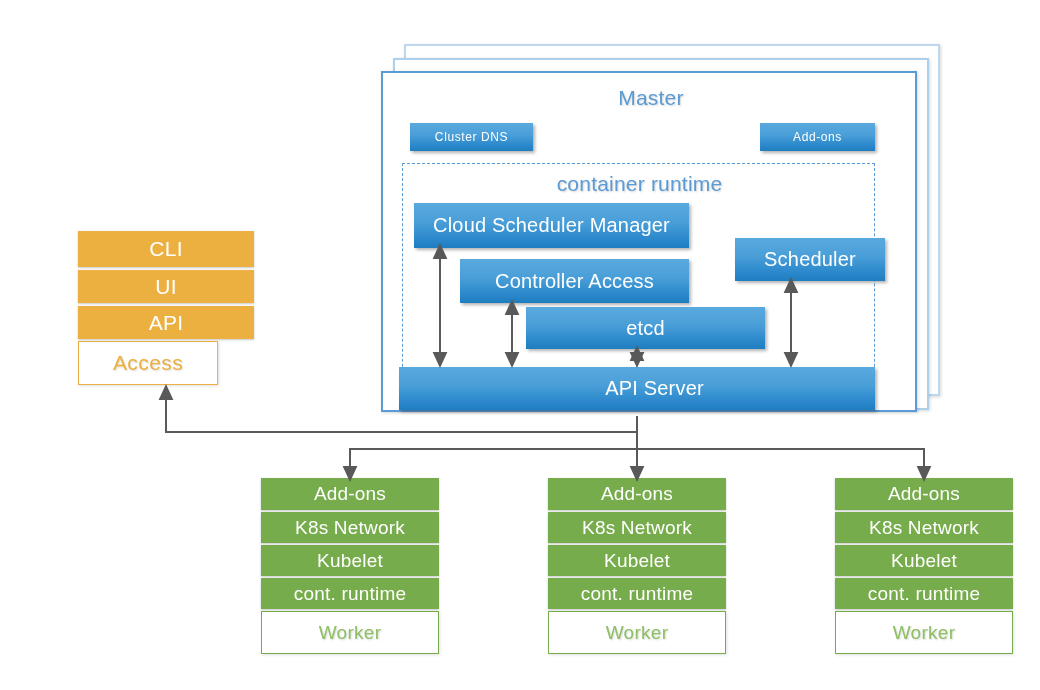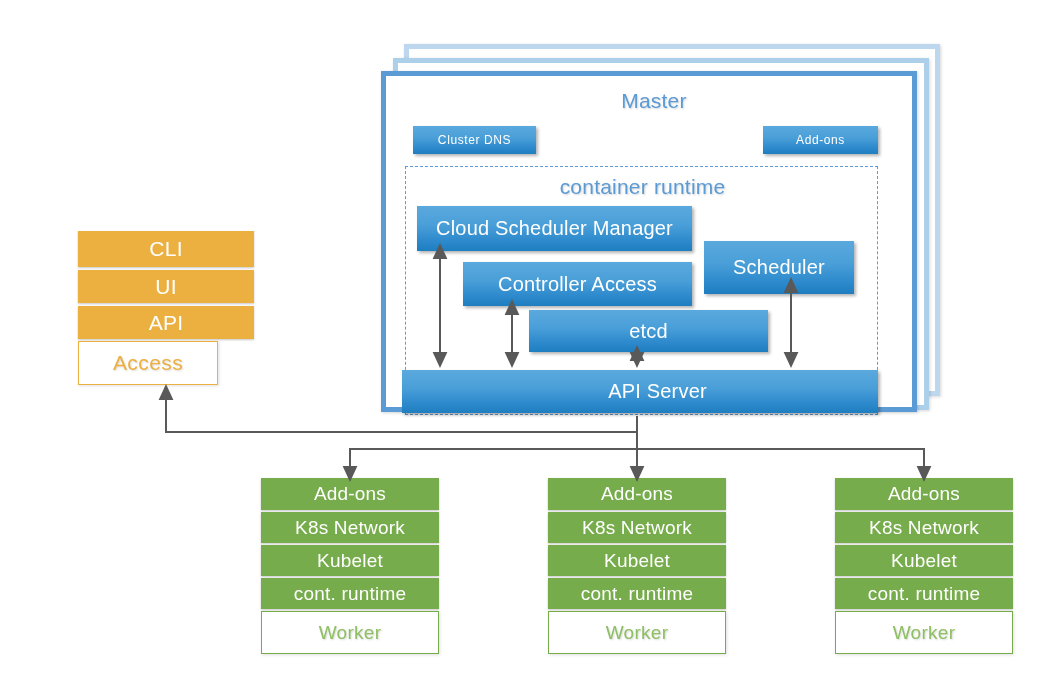--- a/index.html
+++ b/index.html
@@ -20,21 +20,21 @@
     position: absolute;
     left: 0; top: 0;
     width: 1040px;
     height: 690px;
   }
   .abs { position: absolute; box-sizing: border-box; }
 
   
   .master-card {
     background: #ffffff;
-    border: 5px solid #737373;
+    border: 2px solid #737373;
     box-shadow: 1px 1px 3px rgba(0,0,0,0.16);
   }
   .master-card.back2 { border-color: #bdd7ee; }
   .master-card.back1 { border-color: #add0ea; }
   .master-card.front { border-color: #5b9bd5; }
 
   
   .heading {
     color: #5b9bd5;
     font-size: 21px;
@@ -144,21 +144,21 @@
 
     <div class="abs dashed-box" style="left:19px; top:90px; width:473px; height:249px;">
 
       <div class="abs heading" style="left:0; top:8px; width:473px;">container runtime</div>
     </div>
 
     <div class="abs bluebox" style="left:31px; top:130px; width:275px; height:45px;">Cloud Scheduler Manager</div>
 
     <div class="abs bluebox" style="left:77px; top:186px; width:229px; height:44px;">Controller Access</div>
 
-    <div class="abs bluebox" style="left:318px; top:165px; width:150px; height:53px;">Scheduler</div>
+    <div class="abs bluebox" style="left:352px; top:165px; width:150px; height:43px;">Scheduler</div>
 
     <div class="abs bluebox" style="left:143px; top:234px; width:239px; height:42px;">etcd</div>
 
     <div class="abs bluebox" style="left:16px; top:294px; width:476px; height:43px;padding-left:35px;">API Server</div>
   </div>
 
   <div class="abs access-wrap" style="left:78px; top:231px; width:176px; height:162px;">
 
     <div class="abs access-row" style="left:0; top:0; width:176px; height:36px;">CLI</div>
 

